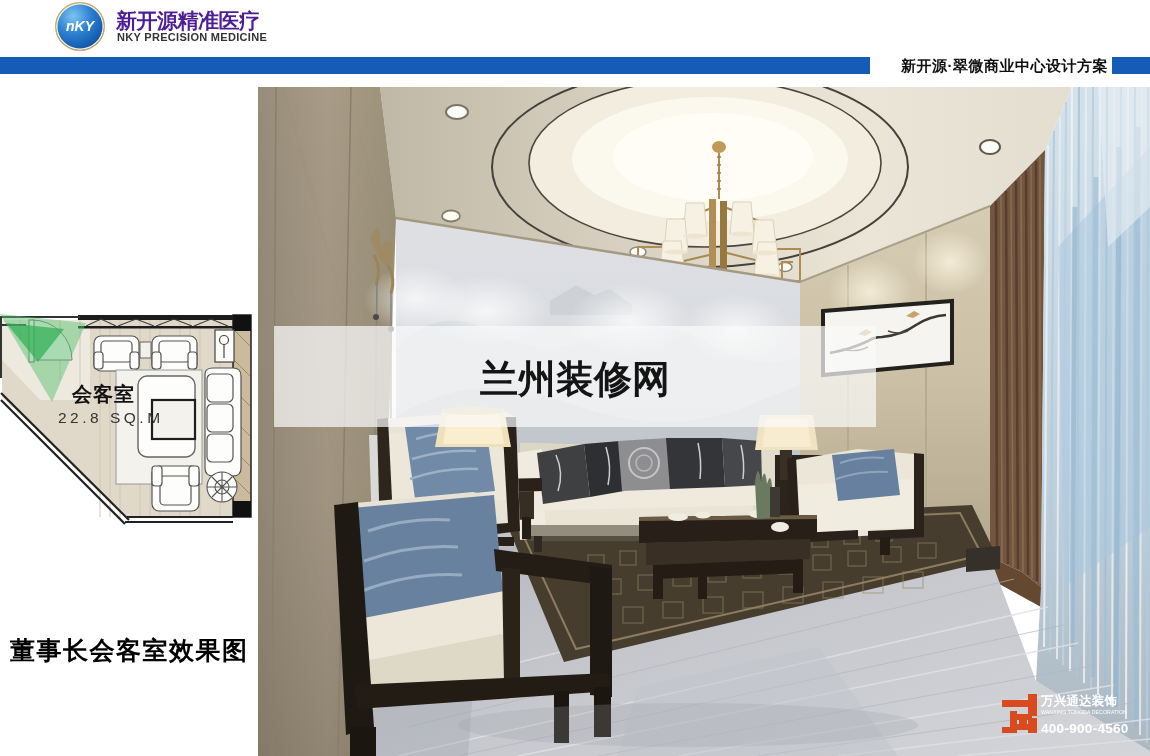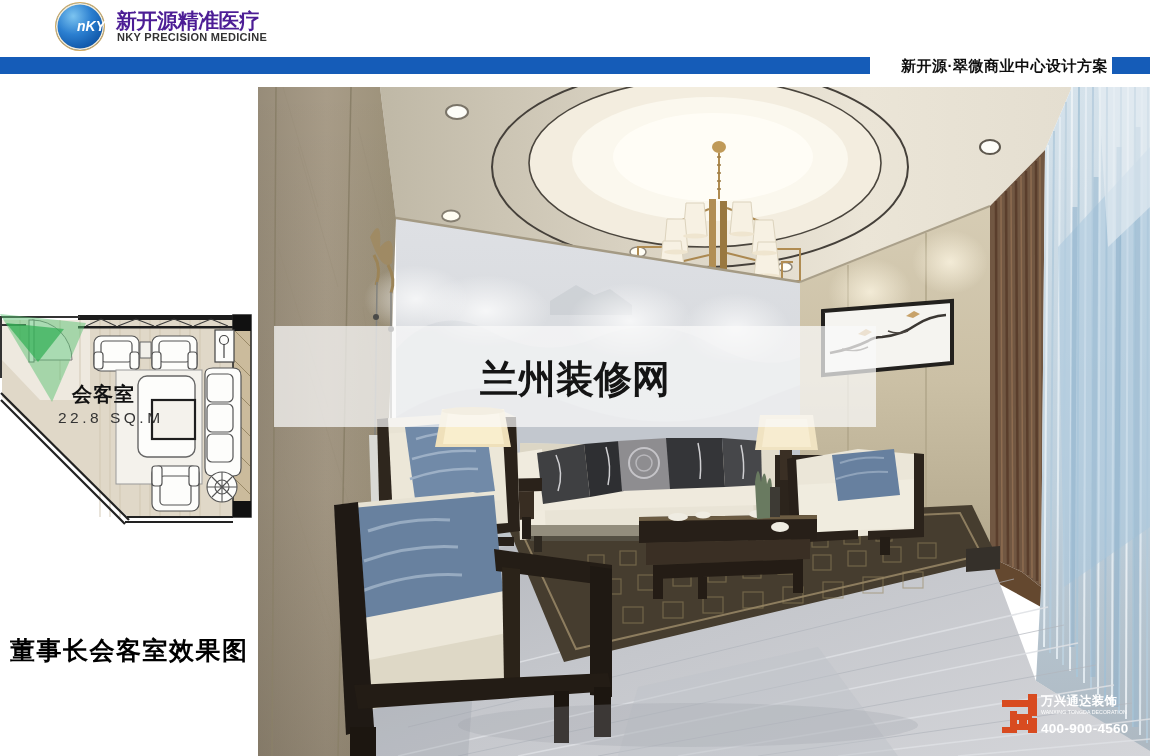--- a/index.html
+++ b/index.html
@@ -8,21 +8,21 @@
        font-family:"Liberation Sans", sans-serif;}
   .abs{position:absolute;}
 </style>
 </head>
 <body>
 
 <div class="abs" style="left:55px;top:2px;width:50px;height:49px;border-radius:50%;
      background:radial-gradient(circle at 36% 28%, #7cc4f0 0%, #2b7fd0 40%, #0d53a5 78%, #0a3f85 100%);
      border:1.5px solid #cfa961;box-sizing:border-box;box-shadow:inset 0 0 0 1.5px #f4ecd9;"></div>
 
-<div class="abs" style="left:55px;top:18px;width:50px;text-align:right;color:#fff;
+<div class="abs" style="left:55px;top:18px;width:50px;text-align:center;color:#fff;
      font-weight:bold;font-style:italic;font-size:14px;letter-spacing:0px;">nKY</div>
 
 <div class="abs" style="left:116px;top:7px;font-size:21px;font-weight:bold;color:#4c1d95;letter-spacing:-0.5px;">新开源精准医疗</div>
 
 <div class="abs" style="left:117px;top:31px;font-size:11px;color:#333;letter-spacing:0.3px;font-weight:bold;">NKY PRECISION MEDICINE</div>
 
 <div class="abs" style="left:0;top:57px;width:870px;height:17px;background:#155cb8;"></div>
 
 <div class="abs" style="left:876px;top:56px;width:232px;height:19px;font-size:15px;font-weight:bold;
      color:#0f0f0f;text-align:right;line-height:19px;letter-spacing:0.5px;">新开源·翠微商业中心设计方案</div>

